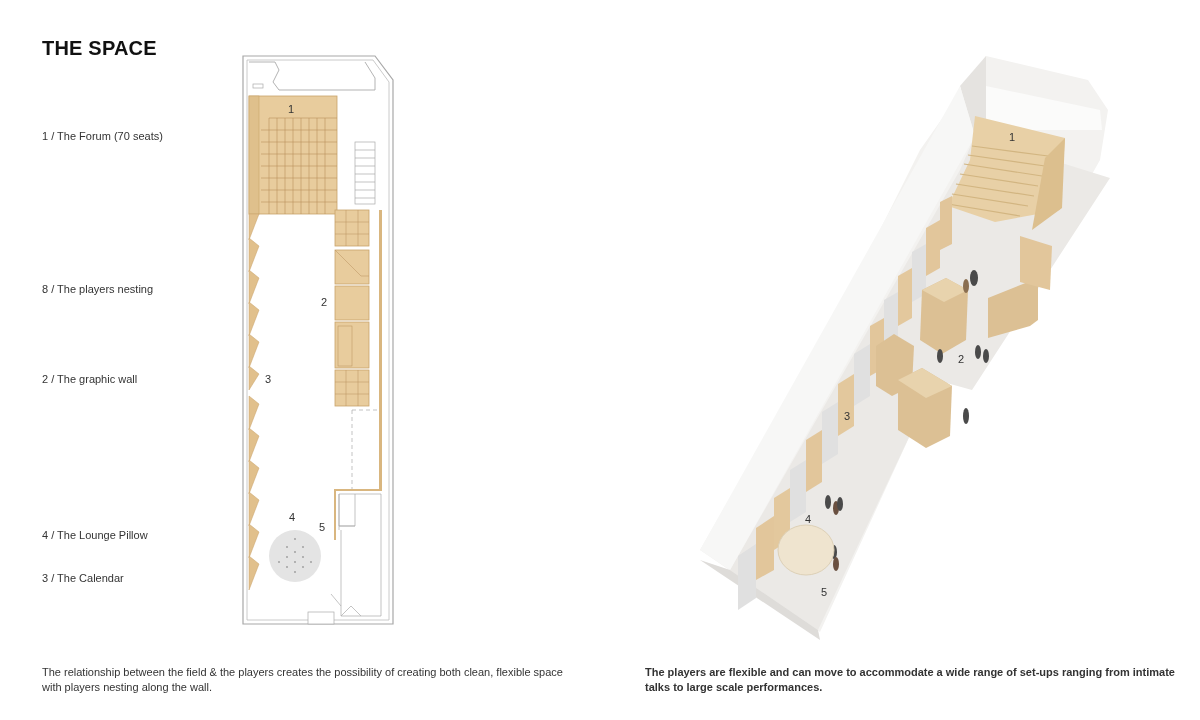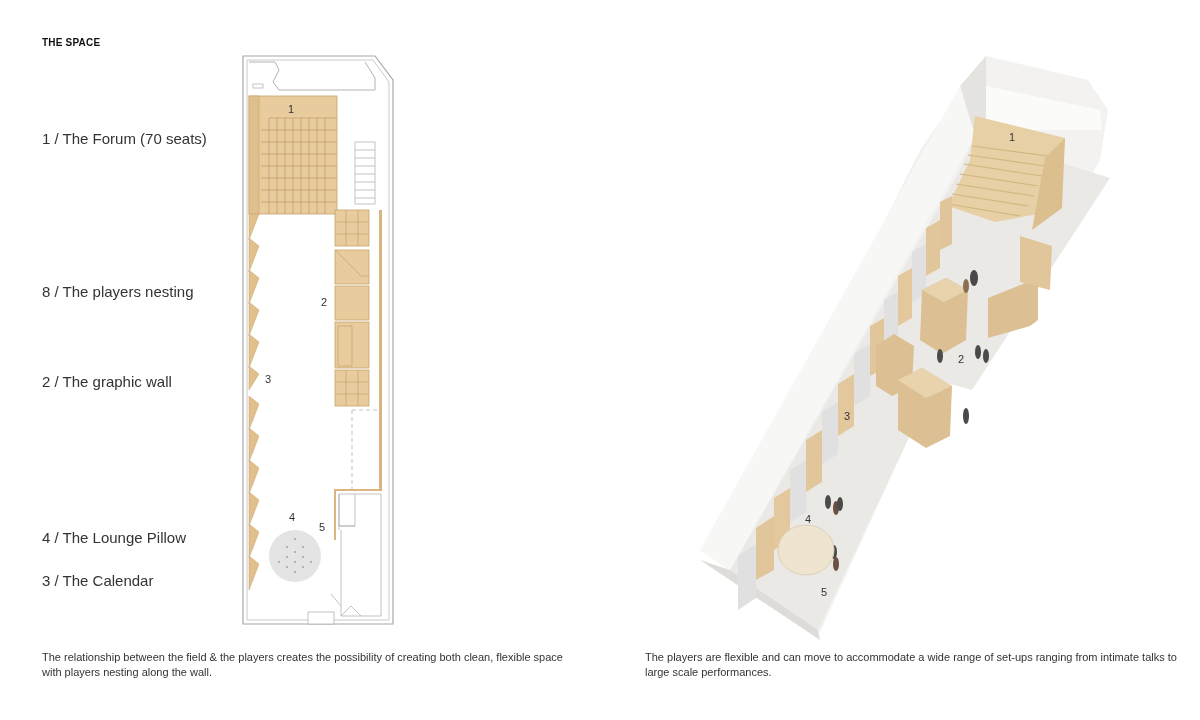--- a/index.html
+++ b/index.html
@@ -1,22 +1,22 @@
 <!DOCTYPE html>
 <html><head>
 <meta charset="utf-8">
 <style>
   html, body { margin: 0; padding: 0; background: #ffffff; }
   body { width: 1200px; height: 720px; position: relative; overflow: hidden;
          font-family: "Liberation Sans", "DejaVu Sans", sans-serif; color: #222; }
-  .title { position: absolute; left: 42px; top: 37px; font-size: 10px; font-weight: bold; letter-spacing: 0.2px; color: #111; }
-  .legend-item { position: absolute; left: 42px; font-size: 15px; color: #333; }
-  .caption { position: absolute; font-size: 11px; line-height: 15px; color: #333; }
+  .title { position: absolute; left: 42px; top: 37px; font-size: 20px; font-weight: bold; letter-spacing: 0.2px; color: #111; }
+  .legend-item { position: absolute; left: 42px; font-size: 11px; color: #333; }
+  .caption { position: absolute; font-size: 11px; line-height: 15px; color: #333; margin-top: 15px; }
   .caption.left { left: 42px; top: 650px; width: 540px; }
-  .caption.right { left: 645px; top: 650px; width: 540px; }
+  .caption.right { left: 645px; top: 650px; width: 540px; font-weight: bold; }
   svg text { font-family: "Liberation Sans", "DejaVu Sans", sans-serif; }
   .plan { position: absolute; left: 235px; top: 50px; }
   .iso { position: absolute; left: 690px; top: 50px; }
 </style>
 </head>
 <body>
 
 <div class="title">THE SPACE</div>
 
 <div>

